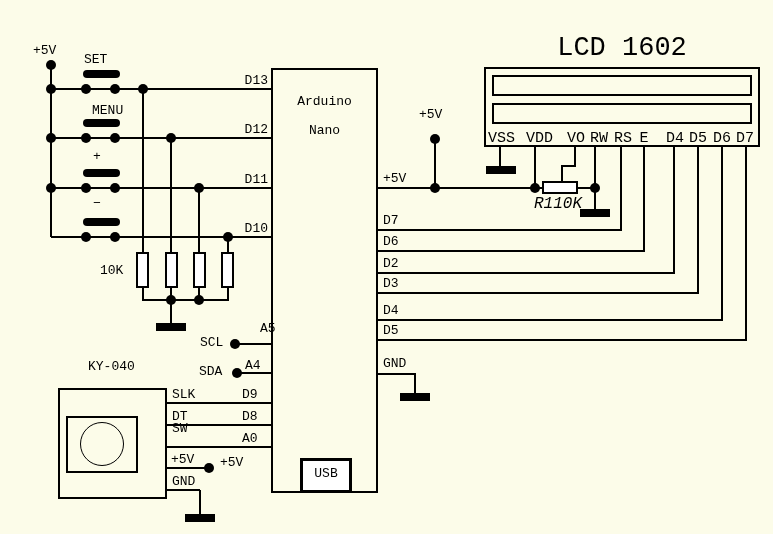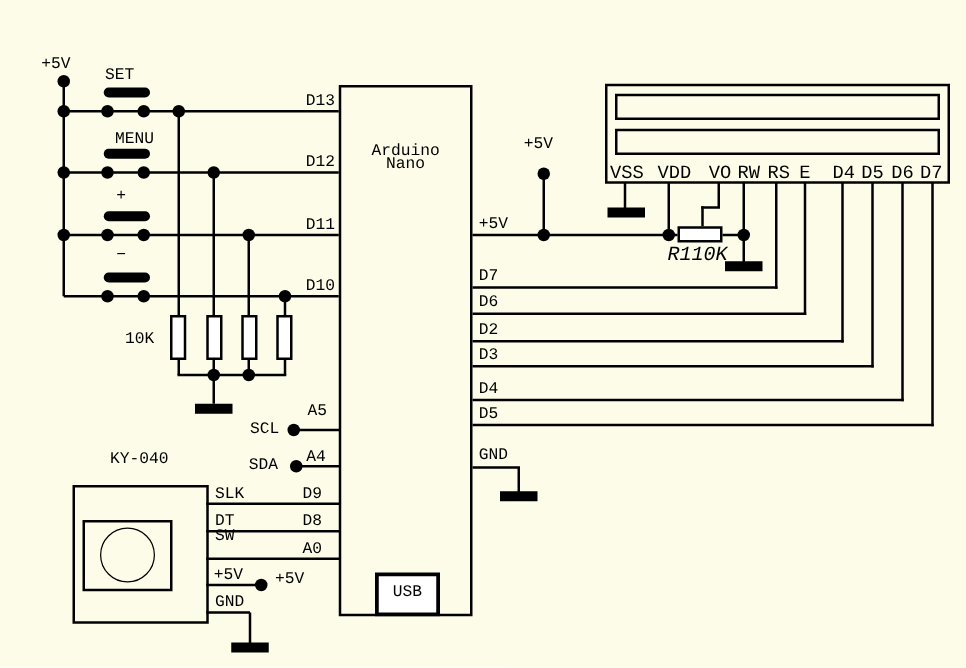--- a/index.html
+++ b/index.html
@@ -71,31 +71,31 @@
   <div class="comp" style="left:165px;top:252px;width:13px;height:36px"></div>
   <div class="comp" style="left:193px;top:252px;width:13px;height:36px"></div>
   <div class="comp" style="left:221px;top:252px;width:13px;height:36px"></div>
   <div class="h" style="left:142px;top:299px;width:87px"></div>
   <div class="dot" style="left:166px;top:295px"></div>
   <div class="dot" style="left:194px;top:295px"></div>
   <div class="v" style="left:170px;top:300px;height:23px"></div>
   <div class="gnd" style="left:156px;top:323px"></div>
 
   <div class="box" style="left:271px;top:68px;width:107px;height:425px"></div>
-  <span class="lbl ctr" style="left:271px;top:114px;width:107px">Arduino</span>
+  <span class="lbl ctr" style="left:271px;top:95px;width:107px">Arduino</span>
   <span class="lbl ctr" style="left:271px;top:124px;width:107px">Nano</span>
   <div class="comp thick" style="left:300px;top:458px;width:52px;height:35px"></div>
   <span class="lbl ctr" style="left:300px;top:467px;width:52px">USB</span>
 
   <span class="lbl rt" style="left:241px;top:74px;width:27px">D13</span>
   <span class="lbl rt" style="left:241px;top:123px;width:27px">D12</span>
   <span class="lbl rt" style="left:241px;top:173px;width:27px">D11</span>
   <span class="lbl rt" style="left:241px;top:222px;width:27px">D10</span>
 
-  <span class="lbl" style="left:246px;top:322px">A5</span>
+  <span class="lbl" style="left:260px;top:322px">A5</span>
   <span class="lbl" style="left:200px;top:336px">SCL</span>
   <div class="h" style="left:235px;top:343px;width:37px"></div>
   <div class="dot" style="left:230px;top:339px"></div>
   <span class="lbl" style="left:245px;top:359px">A4</span>
   <span class="lbl" style="left:199px;top:365px">SDA</span>
   <div class="h" style="left:237px;top:372px;width:35px"></div>
   <div class="dot" style="left:232px;top:368px"></div>
 
   <span class="lbl" style="left:88px;top:360px">KY-040</span>
   <div class="box" style="left:58px;top:388px;width:109px;height:111px"></div>
@@ -142,20 +142,21 @@
   <span class="lbl" style="left:383px;top:304px">D4</span>
   <div class="h" style="left:378px;top:319px;width:345px"></div>
   <span class="lbl" style="left:383px;top:324px">D5</span>
   <div class="h" style="left:378px;top:339px;width:369px"></div>
 
   <span class="lbl" style="left:383px;top:357px">GND</span>
   <div class="h" style="left:378px;top:373px;width:38px"></div>
   <div class="v" style="left:414px;top:374px;height:21px"></div>
   <div class="gnd" style="left:400px;top:393px"></div>
 
+  <span class="title ctr" style="left:484px;top:35px;width:276px">LCD 1602</span>
   <div class="box" style="left:484px;top:67px;width:276px;height:80px"></div>
   <div class="box" style="left:492px;top:75px;width:260px;height:21px"></div>
   <div class="box" style="left:492px;top:103px;width:260px;height:21px"></div>
   <span class="lbl-sm ctr" style="left:488px;top:131px;width:26px">VSS</span>
   <span class="lbl-sm ctr" style="left:526px;top:131px;width:26px">VDD</span>
   <span class="lbl-sm ctr" style="left:563px;top:131px;width:26px">VO</span>
   <span class="lbl-sm ctr" style="left:586px;top:131px;width:26px">RW</span>
   <span class="lbl-sm ctr" style="left:610px;top:131px;width:26px">RS</span>
   <span class="lbl-sm ctr" style="left:631px;top:131px;width:26px">E</span>
   <span class="lbl-sm ctr" style="left:662px;top:131px;width:26px">D4</span>

